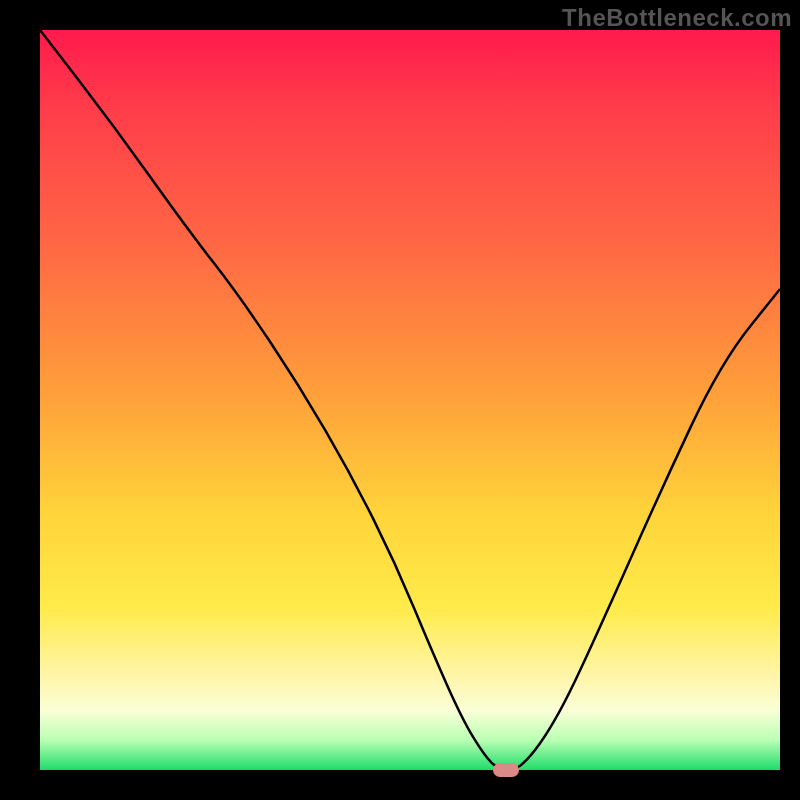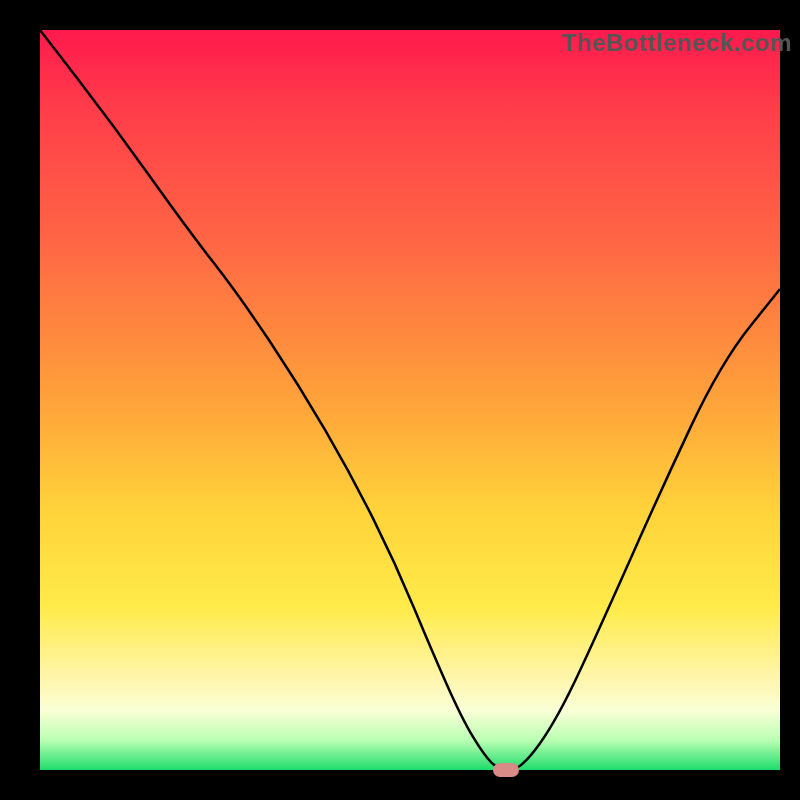--- a/index.html
+++ b/index.html
@@ -19,21 +19,20 @@
   }
   .watermark {
     position: absolute;
     top: 4px;
     right: 8px;
     color: #555;
     font-size: 24px;
     font-weight: 600;
     letter-spacing: 0.5px;
     z-index: 10;
-    margin-top: 25px;
   }
   .plot {
     position: absolute;
     left: 40px;
     top: 30px;
     width: 740px;
     height: 740px;
     
     background: linear-gradient(
       to bottom,

